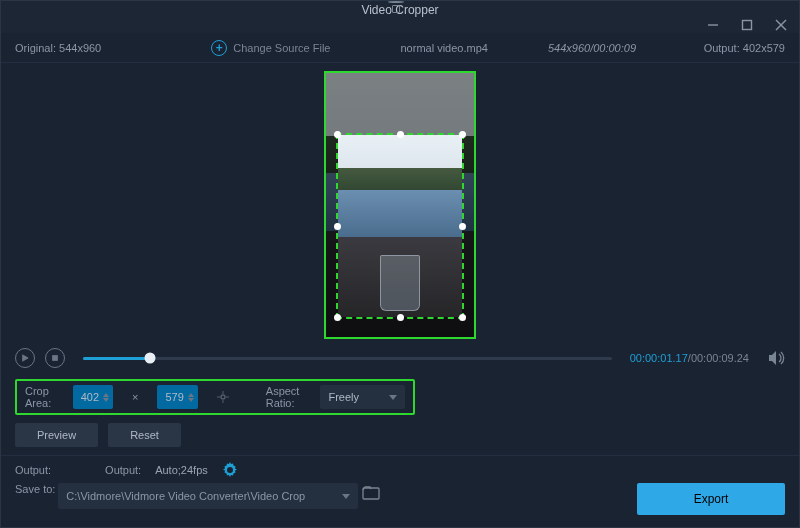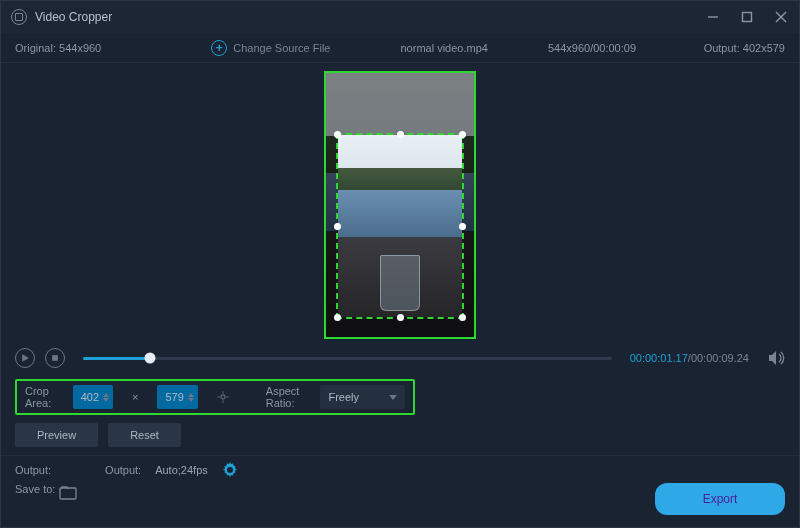--- a/index.html
+++ b/index.html
@@ -1,33 +1,33 @@
 <!DOCTYPE html>
 <html><head>
 <meta charset="utf-8">
 <style>
 * { margin: 0; padding: 0; box-sizing: border-box; font-family: -apple-system, BlinkMacSystemFont, "Segoe UI", Arial, sans-serif; }
 body { background: #0d1117; width: 800px; height: 528px; overflow: hidden; color: #9ba3af; font-size: 12px; }
 .window { width: 800px; height: 528px; background: #1a2332; border: 1px solid #2a3645; display: flex; flex-direction: column; }
 
 
-.titlebar { height: 32px; display: flex; align-items: center; padding: 0 10px; background: #1c2635; }
+.titlebar { height: 32px; display: flex; align-items: center; padding: 0 10px; background: #1c2635; flex-direction: column; }
 .titlebar .app-icon { width: 16px; height: 16px; border: 1.5px solid #7a8594; border-radius: 50%; margin-right: 8px; position: relative; }
 .titlebar .app-icon::after { content: ''; position: absolute; width: 6px; height: 6px; border: 1.5px solid #7a8594; border-radius: 1px; top: 3px; left: 3px; }
 .titlebar .title { color: #b8c0cc; font-size: 12px; }
 .titlebar .win-ctrls { margin-left: auto; display: flex; gap: 18px; }
 .wctrl { width: 16px; height: 16px; display: flex; align-items: center; justify-content: center; color: #8a94a3; cursor: pointer; }
 .wctrl svg { width: 12px; height: 12px; stroke: #8a94a3; stroke-width: 1.4; fill: none; }
 
 
 .infobar { height: 30px; display: flex; align-items: center; padding: 0 14px; background: #1a2332; border-bottom: 1px solid #232f40; font-size: 11px; color: #8b96a6; }
 .infobar .change-src { display: flex; align-items: center; gap: 6px; margin-left: 110px; color: #7a8594; }
 .plus-icon { width: 16px; height: 16px; border: 1.5px solid #1e9fd6; border-radius: 50%; display: flex; align-items: center; justify-content: center; color: #1e9fd6; font-size: 12px; font-weight: bold; line-height: 1; }
 .infobar .fname { margin-left: 70px; text-align: center; }
-.infobar .dims { margin-left: 60px; }
+.infobar .dims { margin-left: 60px; font-style: italic; }
 .infobar .out { margin-left: auto; }
 
 
 .preview-area { flex: 1; display: flex; align-items: center; justify-content: center; background: #1a2332; padding: 6px 0 2px 0; }
 .video-frame { width: 152px; height: 268px; border: 2px solid #2fd82f; position: relative; background: #000; overflow: hidden; }
 .video-content { position: absolute; inset: 0; }
 .sky { position: absolute; top: 0; left: 0; right: 0; height: 38%; background: linear-gradient(#dfe8ee, #cfd8df); filter: brightness(0.55); }
 .mtn { position: absolute; top: 24%; left: 0; right: 0; height: 16%; background: linear-gradient(#3a4a3a, #2a3a2e); filter: brightness(0.55); }
 .sea { position: absolute; top: 38%; left: 0; right: 0; height: 22%; background: linear-gradient(#5a7a9a, #3a5a7a); filter: brightness(0.55); }
 .table { position: absolute; top: 60%; left: 0; right: 0; bottom: 0; background: linear-gradient(#2a2a2e, #1a1a1e); filter: brightness(0.55); }
@@ -78,21 +78,21 @@
 .outbar .val { color: #9aa5b3; }
 .gear { width: 16px; height: 16px; cursor: pointer; }
 .gear svg { fill: #1e9fd6; }
 .dd-tri { width:0;height:0;border-left:3px solid transparent;border-right:3px solid transparent;border-top:4px solid #6a7585;display:inline-block;margin-left:4px;vertical-align:middle;}
 
 
 .savebar { height: 44px; display: flex; align-items: flex-start; padding: 0 14px; gap: 3px; font-size: 11px; color: #8b96a6; }
 .pathbox { background: #242f3f; height: 26px; border-radius: 2px; display: flex; align-items: center; padding: 0 8px; width: 300px; justify-content: space-between; }
 .folder-icon { width: 20px; height: 20px; display: flex; align-items: center; justify-content: center; cursor: pointer; }
 .folder-icon svg { stroke: #7a8594; fill: none; stroke-width: 1.3; }
-.export-btn { margin-left: auto; background: #2ea8e6; color: #4c1d95; height: 32px; width: 130px; border-radius: 12px; display: flex; align-items: center; justify-content: center; font-size: 12px; cursor: pointer; }
+.export-btn { margin-left: auto; background: #2ea8e6; color: #000000; height: 32px; width: 148px; border-radius: 2px; display: flex; align-items: center; justify-content: center; font-size: 12px; cursor: pointer; }
 </style>
 </head>
 <body>
 
 <div class="window">
 
   <div class="titlebar">
     <div class="app-icon"></div>
     <div class="title">Video Cropper</div>
     <div class="win-ctrls">
@@ -231,20 +231,24 @@
     <span class="val">Auto;24fps</span>
     <div class="gear">
       <svg viewBox="0 0 16 16">
           <path d="M8 0l1 2 2-.5.5 2 2 1-.5 2 2 1-2 1 .5 2-2 1-.5 2-2-.5-1 2-1-2-2 .5-.5-2-2-1 .5-2-2-1 2-1-.5-2 2-1 .5-2 2 .5zM8 5a3 3 0 100 6 3 3 0 000-6z"></path>
         </svg>
     </div>
   </div>
 
   <div class="savebar">
     <span>Save to:</span>
+    <div class="pathbox">
+      <span>C:\Vidmore\Vidmore Video Converter\Video Crop</span>
+      <div class="tri" style="width:0;height:0;border-left:4px solid transparent;border-right:4px solid transparent;border-top:5px solid #6a7585"></div>
+    </div>
     <div class="folder-icon">
       <svg viewBox="0 0 20 20">
           <rect x="2" y="5" width="16" height="11" rx="1"></rect>
           <path d="M2 7l2-3h5l1 2"></path>
         </svg>
     </div>
     <div class="export-btn">Export</div>
   </div>
 
 </div>

